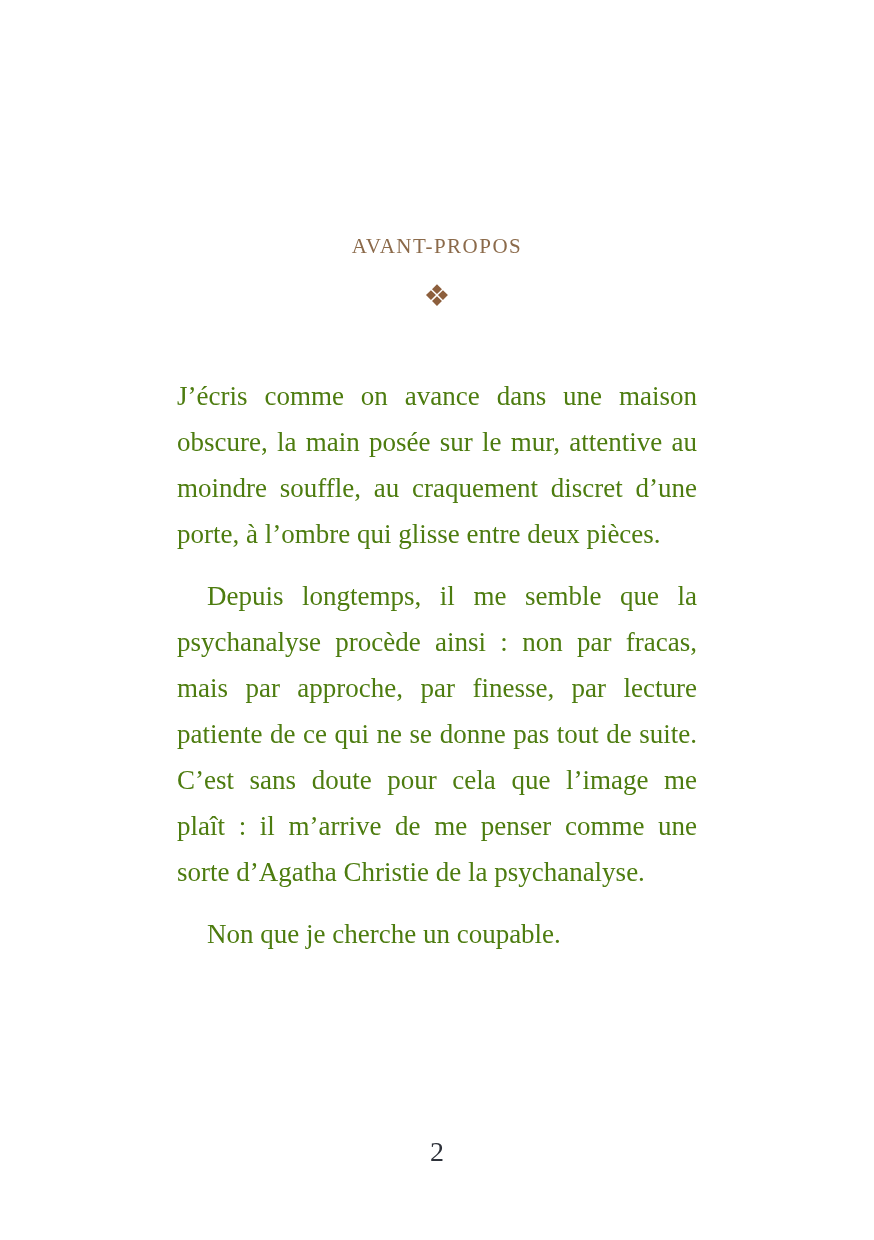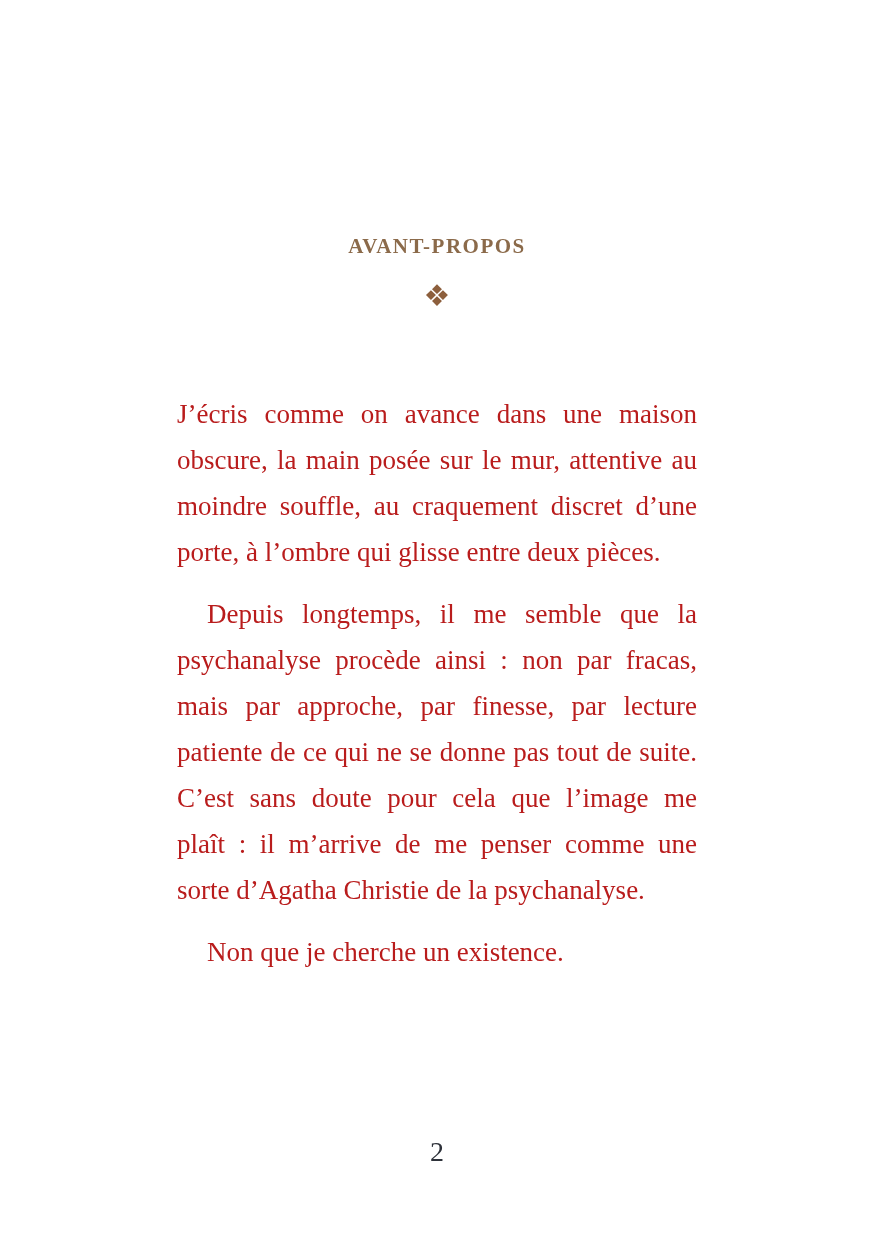--- a/index.html
+++ b/index.html
@@ -13,39 +13,39 @@
     height: 1240px;
     background: #ffffff;
     font-family: "Liberation Serif", "DejaVu Serif", serif;
     overflow: hidden;
   }
   .heading {
     margin: 0;
     padding-top: 236px;
     text-align: center;
     font-size: 21px;
-    font-weight: bold;
+    font-weight: normal;
     letter-spacing: 1.5px;
     line-height: 21px;
     color: #8b6a4a;
   }
   .ornament {
     margin-top: 24px;
     text-align: center;
     font-size: 30px;
     line-height: 30px;
     color: #8d5f3d;
     font-family: "DejaVu Sans", sans-serif;
   }
   .body-text {
     width: 520px;
-    margin: 80px auto 0 auto;
+    margin: 62px auto 0 auto;
     font-size: 27px;
     line-height: 46px;
-    color: #b91c1c;
+    color: #4d7c0f;
     text-align: justify;
     hyphens: none;
   }
   .body-text p {
     margin: 0 0 16px 0;
   }
   .body-text p.indent {
     text-indent: 30px;
   }
   .body-text p.continues {
@@ -68,18 +68,18 @@
 
 <div class="page">
 
   <h1 class="heading">AVANT-PROPOS</h1>
 
   <div class="ornament">❖</div>
 
   <div class="body-text">
     <p>J’écris comme on avance dans une maison obscure, la main posée sur le mur, attentive au moindre souffle, au craquement discret d’une porte, à l’ombre qui glisse entre deux pièces.</p>
     <p class="indent">Depuis longtemps, il me semble que la psychanalyse procède ainsi&nbsp;: non par fracas, mais par approche, par finesse, par lecture patiente de ce qui ne se donne pas tout de suite. C’est sans doute pour cela que l’image me plaît&nbsp;: il m’arrive de me penser comme une sorte d’Agatha Christie de la psychanalyse.</p>
-    <p class="indent">Non que je cherche un existence.</p>
+    <p class="indent">Non que je cherche un coupable.</p>
   </div>
 
   <div class="page-number">2</div>
 
 </div>
 
 </body></html>

